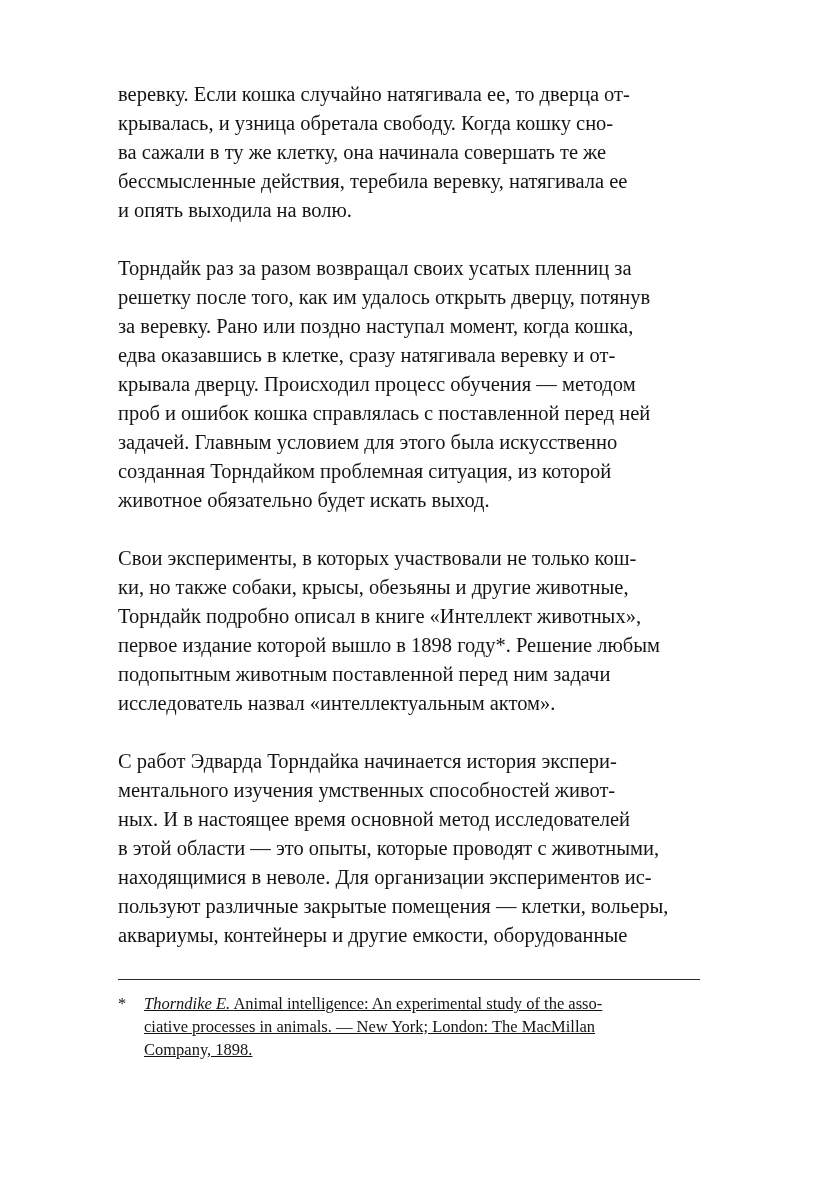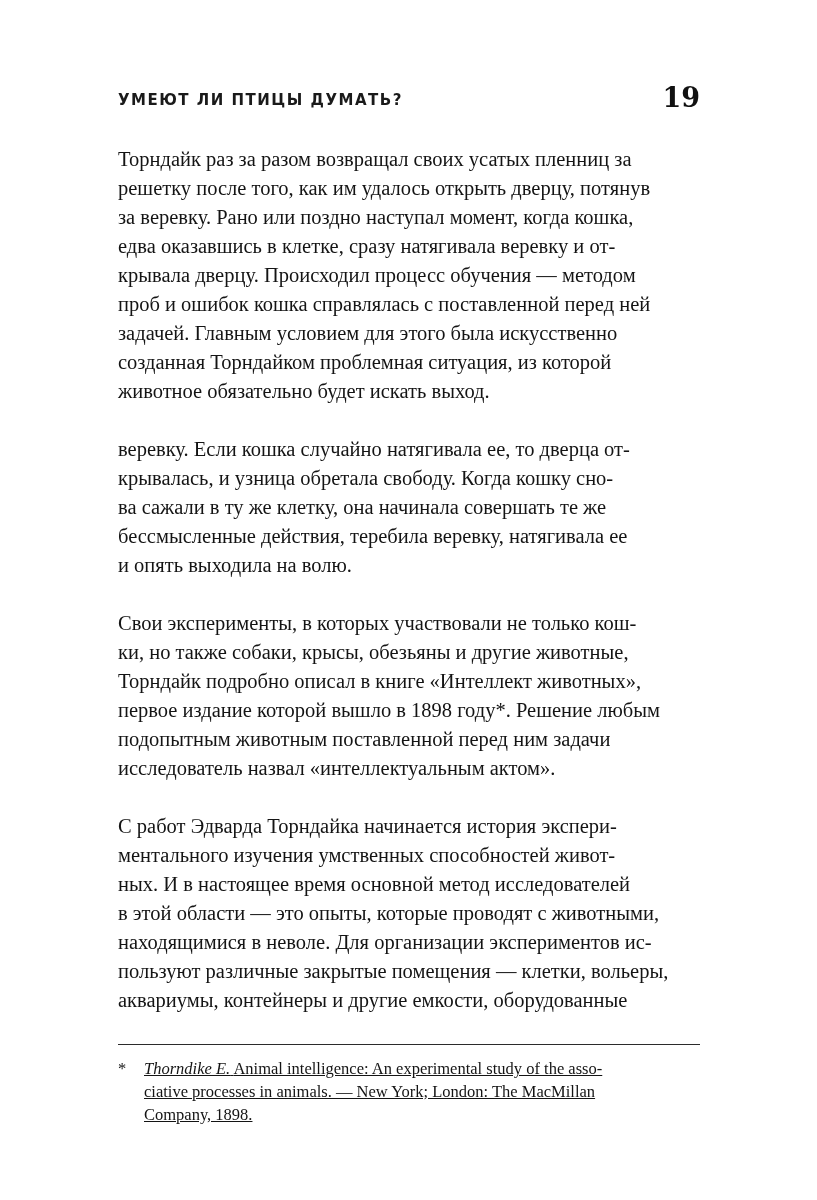--- a/index.html
+++ b/index.html
@@ -73,40 +73,36 @@
   }
   .fn-text .fn-body {
     white-space: pre-line;
   }
 </style>
 </head>
 <body>
 
 <div class="page">
 
-  <div class="header">
-    <span class="running-title">УМЕЮТ ЛИ ПТИЦЫ ДУМАТЬ?</span>
-    <span class="page-number">19</span>
-  </div>
 
   <div class="body-text">
+    <p>веревку. Если кошка случайно натягивала ее, то дверца от-
+крывалась, и узница обретала свободу. Когда кошку сно-
+ва сажали в ту же клетку, она начинала совершать те же
+бессмысленные действия, теребила веревку, натягивала ее
+и опять выходила на волю.</p>
     <p>Торндайк раз за разом возвращал своих усатых пленниц за
 решетку после того, как им удалось открыть дверцу, потянув
 за веревку. Рано или поздно наступал момент, когда кошка,
 едва оказавшись в клетке, сразу натягивала веревку и от-
 крывала дверцу. Происходил процесс обучения — методом
 проб и ошибок кошка справлялась с поставленной перед ней
 задачей. Главным условием для этого была искусственно
 созданная Торндайком проблемная ситуация, из которой
 животное обязательно будет искать выход.</p>
-    <p>веревку. Если кошка случайно натягивала ее, то дверца от-
-крывалась, и узница обретала свободу. Когда кошку сно-
-ва сажали в ту же клетку, она начинала совершать те же
-бессмысленные действия, теребила веревку, натягивала ее
-и опять выходила на волю.</p>
     <p>Свои эксперименты, в которых участвовали не только кош-
 ки, но также собаки, крысы, обезьяны и другие животные,
 Торндайк подробно описал в книге «Интеллект животных»,
 первое издание которой вышло в 1898 году*. Решение любым
 подопытным животным поставленной перед ним задачи
 исследователь назвал «интеллектуальным актом».</p>
     <p>С работ Эдварда Торндайка начинается история экспери-
 ментального изучения умственных способностей живот-
 ных. И в настоящее время основной метод исследователей
 в этой области — это опыты, которые проводят с животными,

